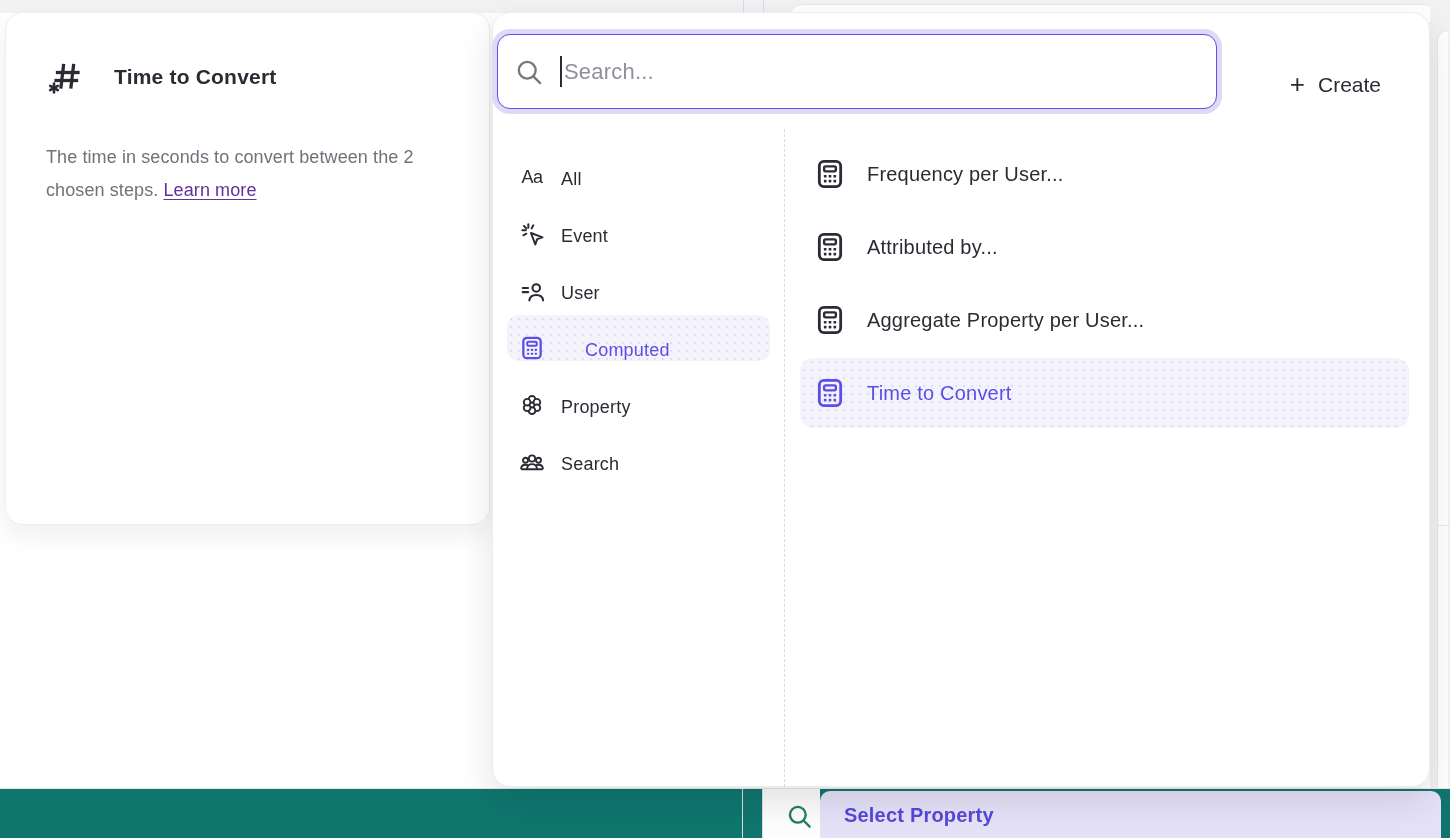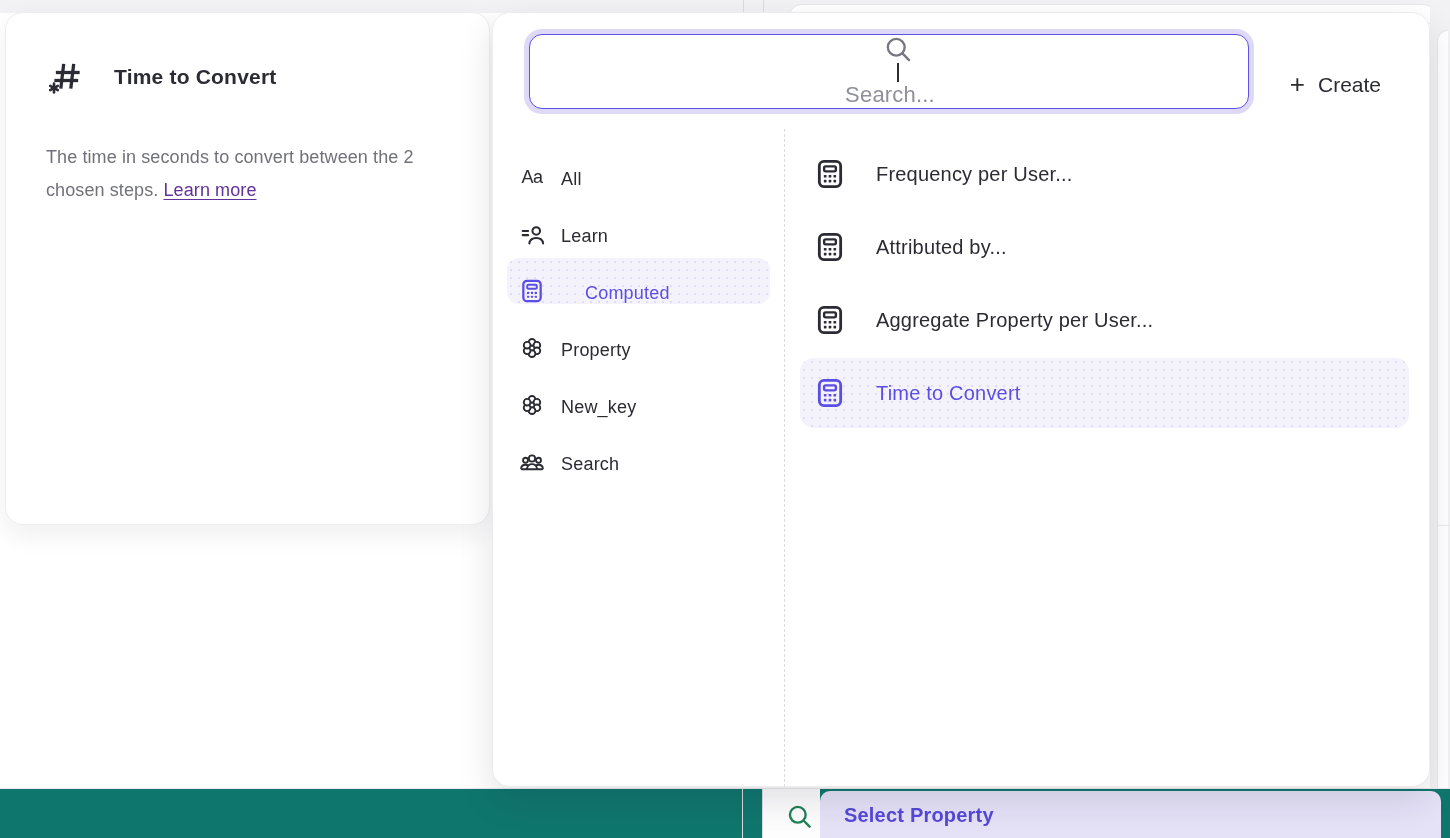--- a/index.html
+++ b/index.html
@@ -46,24 +46,24 @@
   }
   .learn-more { color:#61309b; text-decoration:underline; text-underline-offset:3px; cursor:pointer; }
 
   
   .picker {
     position:absolute; left:492px; top:12px; width:938px; height:775px;
     background:#fff; border:1px solid #ececef; border-radius:18px;
     box-shadow:0 14px 34px rgba(25,25,45,.12);
   }
   .search-box {
-    position:absolute; left:36px; top:21px; width:720px; height:75px;
+    position:absolute; left:4px; top:21px; width:720px; height:75px;
     background:#fff; border:1.6px solid #5b51e6; border-radius:13px;
     box-shadow:0 0 0 5px #ded9f6;
-    display:flex; align-items:center; cursor:text;flex-direction:column;
+    display:flex; align-items:center; cursor:text;
   }
   .search-box .mag { margin-left:17px; width:28px; height:28px; flex:0 0 auto; }
   .caret { width:2px; height:31px; background:#2b2b33; margin-left:17px; animation:blink 1.1s steps(1) infinite; }
   @keyframes blink { 50% { opacity:0; } }
   .search-placeholder { margin-left:2px; font-size:22px; color:#8f8f99; letter-spacing:.2px; }
 
   .create-btn {
     position:absolute; right:48px; top:52px; height:40px;
     display:flex; align-items:center; gap:13px;
     font-size:21px; color:#2b2b33; cursor:pointer; background:none; border:none;
@@ -86,21 +86,21 @@
     background-image:radial-gradient(rgba(96,85,235,.14) 1.1px, rgba(0,0,0,0) 1.1px);
     background-size:8px 8px;
     gap:40px;
   }
   .cat-item.active { color:#5b4ee4; font-weight:500; }
   .cat-item.active .ic svg { color:#5b4ee4; }
 
   .res-col { flex:1; padding-top:10px; }
   .res-item {
     margin:0 22px 3px 15px; height:70px; border-radius:14px;
-    display:flex; align-items:center; gap:30px; padding:0 14px;
+    display:flex; align-items:center; gap:21px; padding:0 14px;
     font-size:20px; color:#2b2b33; cursor:pointer; letter-spacing:.2px;
   }
   .res-item .ic { width:32px; height:32px; flex:0 0 auto; }
   .res-item.active { color:#5b4ee4; font-weight:500; }
   .res-item.active .ic svg { color:#5b4ee4; }
 
   svg { display:block; color:#2b2b33; }
 </style>
 </head>
 <body>
@@ -176,31 +176,44 @@
 
     <div class="cat-col">
 
       <div class="cat-item">
         <span class="ic">
           <span class="aa-glyph">Aa</span>
         </span>
         <span>All</span>
       </div>
 
+      <div class="cat-item">
+        <span class="ic">
+          <svg viewBox="0 0 24 24" width="25" height="25" fill="none" stroke="currentColor" stroke-width="1.9" stroke-linecap="round" stroke-linejoin="round">
+            <path d="M8 2.2v3.4"></path>
+              <path d="M2.2 8h3.4"></path>
+              <path d="M3.8 3.8l2.4 2.4"></path>
+              <path d="M12.8 3.2l-1.6 2.9"></path>
+              <path d="M3.2 12.8l2.9-1.6"></path>
+            <path d="M10.6 10.6 L21.6 14.7 L16.5 16.5 L14.7 21.6 Z"></path>
+          </svg>
+        </span>
+        <span>Event</span>
+      </div>
 
       <div class="cat-item">
         <span class="ic">
           <svg viewBox="0 0 24 24" width="25" height="25" fill="none" stroke="currentColor" stroke-width="2" stroke-linecap="round">
             <path d="M2.6 8.6h5.2"></path>
               <path d="M2.6 12.6h5.2"></path>
             <circle cx="15.6" cy="8.6" r="3.6"></circle>
             <path d="M9 20.6c.4-3.3 3-5.3 6.6-5.3s6.2 2 6.6 5.3"></path>
           </svg>
         </span>
-        <span>Learn</span>
+        <span>User</span>
       </div>
 
       <div class="cat-item active dotty">
         <span class="ic">
           <svg viewBox="0 0 24 24" width="26" height="26" fill="none" stroke="currentColor">
             <rect x="4" y="2.6" width="16" height="18.8" rx="3.4" stroke-width="2.1"></rect>
             <rect x="7.6" y="6.3" width="8.8" height="3.7" rx="1.1" stroke-width="1.8"></rect>
             <g fill="currentColor" stroke="none">
               <rect x="7.4" y="12.7" width="2" height="2" rx="0.5"></rect>
                 <rect x="11" y="12.7" width="2" height="2" rx="0.5"></rect>
@@ -222,33 +235,20 @@
               <circle cx="16.5" cy="9.4" r="3.1"></circle>
               <circle cx="16.5" cy="14.6" r="3.1"></circle>
             <circle cx="12" cy="17.2" r="3.1"></circle>
               <circle cx="7.5" cy="14.6" r="3.1"></circle>
               <circle cx="7.5" cy="9.4" r="3.1"></circle>
           </svg>
         </span>
         <span>Property</span>
       </div>
 
-      <div class="cat-item">
-        <span class="ic">
-          <svg viewBox="0 0 24 24" width="26" height="26" fill="#ffffff" stroke="currentColor" stroke-width="1.7">
-            <circle cx="12" cy="6.8" r="3.1"></circle>
-              <circle cx="16.5" cy="9.4" r="3.1"></circle>
-              <circle cx="16.5" cy="14.6" r="3.1"></circle>
-            <circle cx="12" cy="17.2" r="3.1"></circle>
-              <circle cx="7.5" cy="14.6" r="3.1"></circle>
-              <circle cx="7.5" cy="9.4" r="3.1"></circle>
-          </svg>
-        </span>
-        <span>New_key</span>
-      </div>
 
       <div class="cat-item">
         <span class="ic">
           <svg viewBox="0 0 24 24" width="26" height="26" fill="#ffffff" stroke="currentColor" stroke-width="1.7" stroke-linecap="round">
             <circle cx="6" cy="10.4" r="2.3"></circle>
               <circle cx="18" cy="10.4" r="2.3"></circle>
             <path d="M1.9 17.9c.3-2.1 1.8-3.4 4.1-3.4 1 0 1.9.3 2.6.8"></path>
             <path d="M22.1 17.9c-.3-2.1-1.8-3.4-4.1-3.4-1 0-1.9.3-2.6.8"></path>
             <circle cx="12" cy="8.8" r="2.9"></circle>
             <path d="M7.3 18.4c.4-2.8 2.3-4.4 4.7-4.4s4.3 1.6 4.7 4.4"></path>

